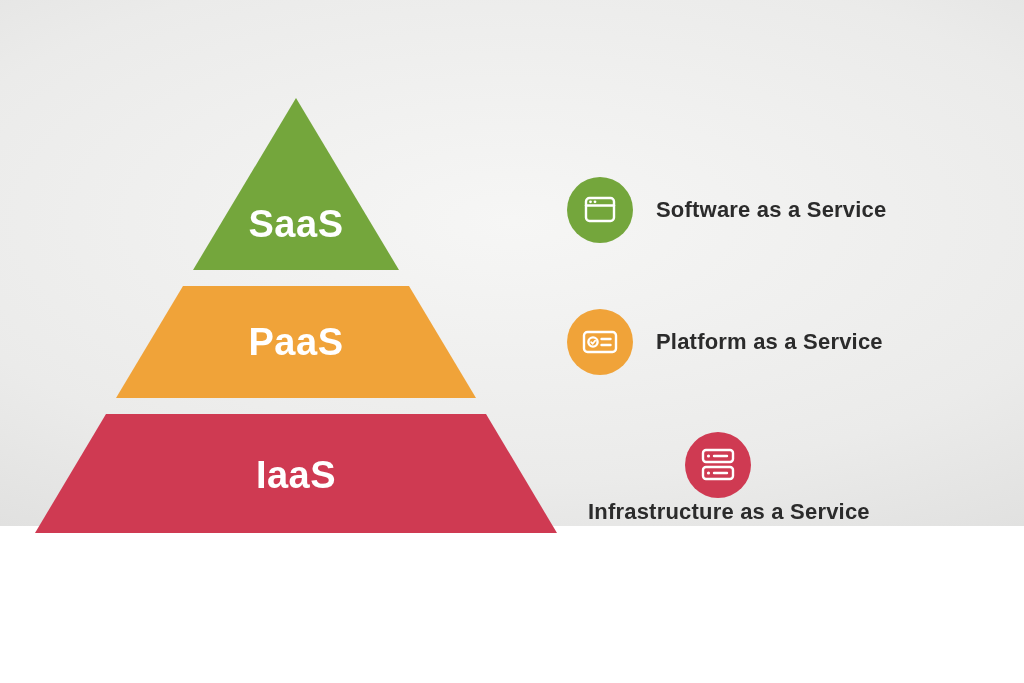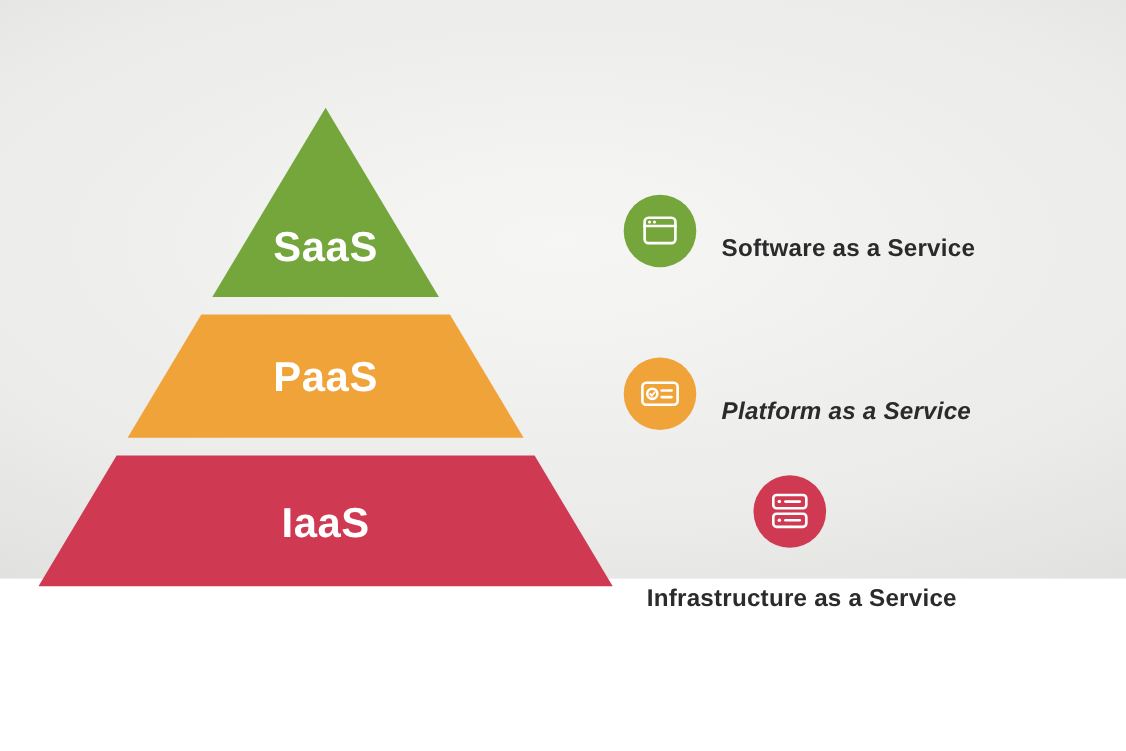--- a/index.html
+++ b/index.html
@@ -33,21 +33,20 @@
     display: flex;
     align-items: center;
   }
   .legend-label {
     margin-left: 22px;
     font-size: 22px;
     font-weight: bold;
     color: #2b2b2b;
     letter-spacing: 0.2px;
     white-space: nowrap;
-    margin-top: 32px;
   }
   .badge { display: block; }
   .icon rect, .icon line, .icon circle, .icon polyline {
     fill: none;
     stroke: #ffffff;
     stroke-width: 2.4;
     stroke-linecap: round;
     stroke-linejoin: round;
   }
   .icon .dot { fill: #ffffff; stroke: none; }
@@ -79,21 +78,21 @@
         <g class="icon">
           <rect x="20" y="22" width="28" height="23" rx="3.5"></rect>
           <line x1="20" y1="29.5" x2="48" y2="29.5"></line>
           <circle class="dot" cx="24.5" cy="25.8" r="1.4"></circle>
           <circle class="dot" cx="29" cy="25.8" r="1.4"></circle>
         </g>
       </svg>
       <span class="legend-label">Software as a Service</span>
     </div>
 
-    <div class="legend-item" style="top: 324px; font-style: italic;">
+    <div class="legend-item" style="top: 308px;">
       <svg class="badge" width="68" height="68" viewBox="0 0 68 68">
         <circle cx="34" cy="34" r="33" fill="#f0a339"></circle>
         <g class="icon">
           <rect x="18" y="24" width="32" height="20" rx="3.5"></rect>
           <circle cx="27" cy="34" r="4.6"></circle>
           <polyline class="thin" points="25.1,34.1 26.6,35.8 29.2,32.6"></polyline>
           <line x1="35.5" y1="31" x2="44.5" y2="31"></line>
           <line x1="35.5" y1="37" x2="44.5" y2="37"></line>
         </g>
       </svg>

